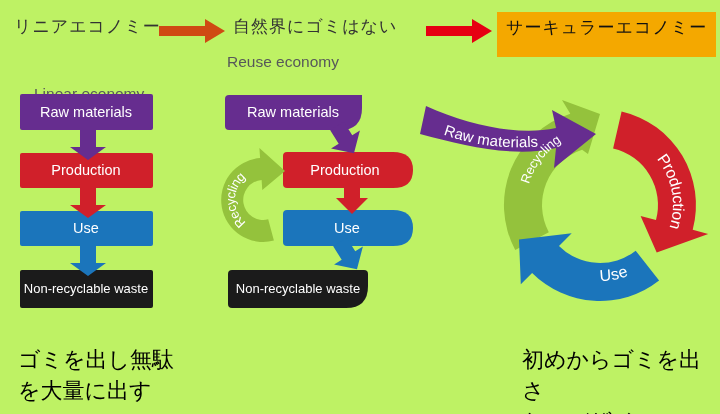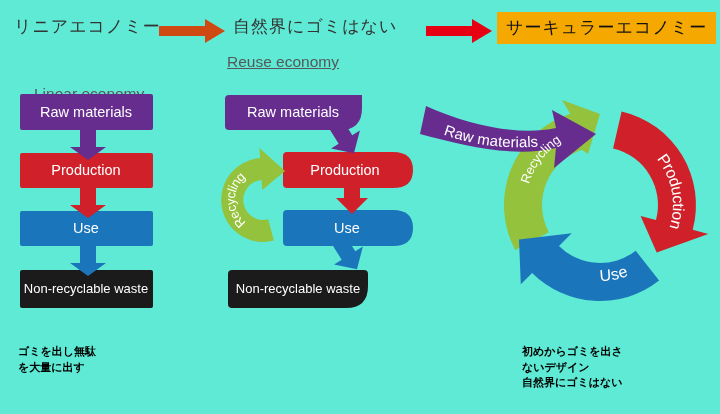--- a/index.html
+++ b/index.html
@@ -1,35 +1,35 @@
 <!DOCTYPE html>
 <html><head>
 <meta charset="utf-8">
 <style>
   html,body{margin:0;padding:0;background:#fff;}
   .canvas{
-    position:relative;width:720px;height:414px;background:#5eead4;
+    position:relative;width:720px;height:414px;background:#bef264;
     font-family:"Liberation Sans","DejaVu Sans",sans-serif;overflow:hidden;
   }
   .jp-title{position:absolute;top:15px;font-size:17px;color:#333;letter-spacing:1px;white-space:nowrap;}
   .jp-title.t1{left:14px;}
   .jp-title.t2{left:233px;}
-  .jp-title.t3{left:497px;top:12px;background:#f4a800;color:#111;height:32px;line-height:31px;padding:0 9px;}
+  .jp-title.t3{left:497px;top:12px;background:#f4a800;color:#111;height:45px;line-height:31px;padding:0 9px;}
   .en-sub{position:absolute;top:53px;font-size:15.5px;color:#57585a;white-space:nowrap;}
   .en-sub.e1{left:34px;margin-top:32px;}
-  .en-sub.e2{left:227px;text-decoration:underline;}
+  .en-sub.e2{left:227px;}
   .en-sub.e3{left:520px;}
   .harrow{position:absolute;top:17px;width:70px;height:28px;}
   .harrow.h1{left:157px;}
   .harrow.h2{left:424px;}
   .col-svg{position:absolute;top:90px;}
   .col-svg.c1{left:10px;}
   .col-svg.c2{left:215px;}
   .col-svg.c3{left:420px;}
-  .caption{position:absolute;top:344px;font-size:11px;line-height:1.42;color:#000;white-space:pre-line;font-weight:bold;}
+  .caption{position:absolute;top:344px;font-size:22px;line-height:1.42;color:#000;white-space:pre-line;}
   .caption.cap1{left:18px;}
   .caption.cap2{left:227px;}
   .caption.cap3{left:522px;}
   svg text{font-family:"Liberation Sans","DejaVu Sans",sans-serif;}
   .box-label{fill:#ffffff;font-size:14.5px;}
   .box-label.small{font-size:13px;}
   .arc-label{fill:#ffffff;font-size:15px;}
   .arc-label.big{font-size:16px;}
   .arc-label.sm{font-size:13px;}
 </style>

